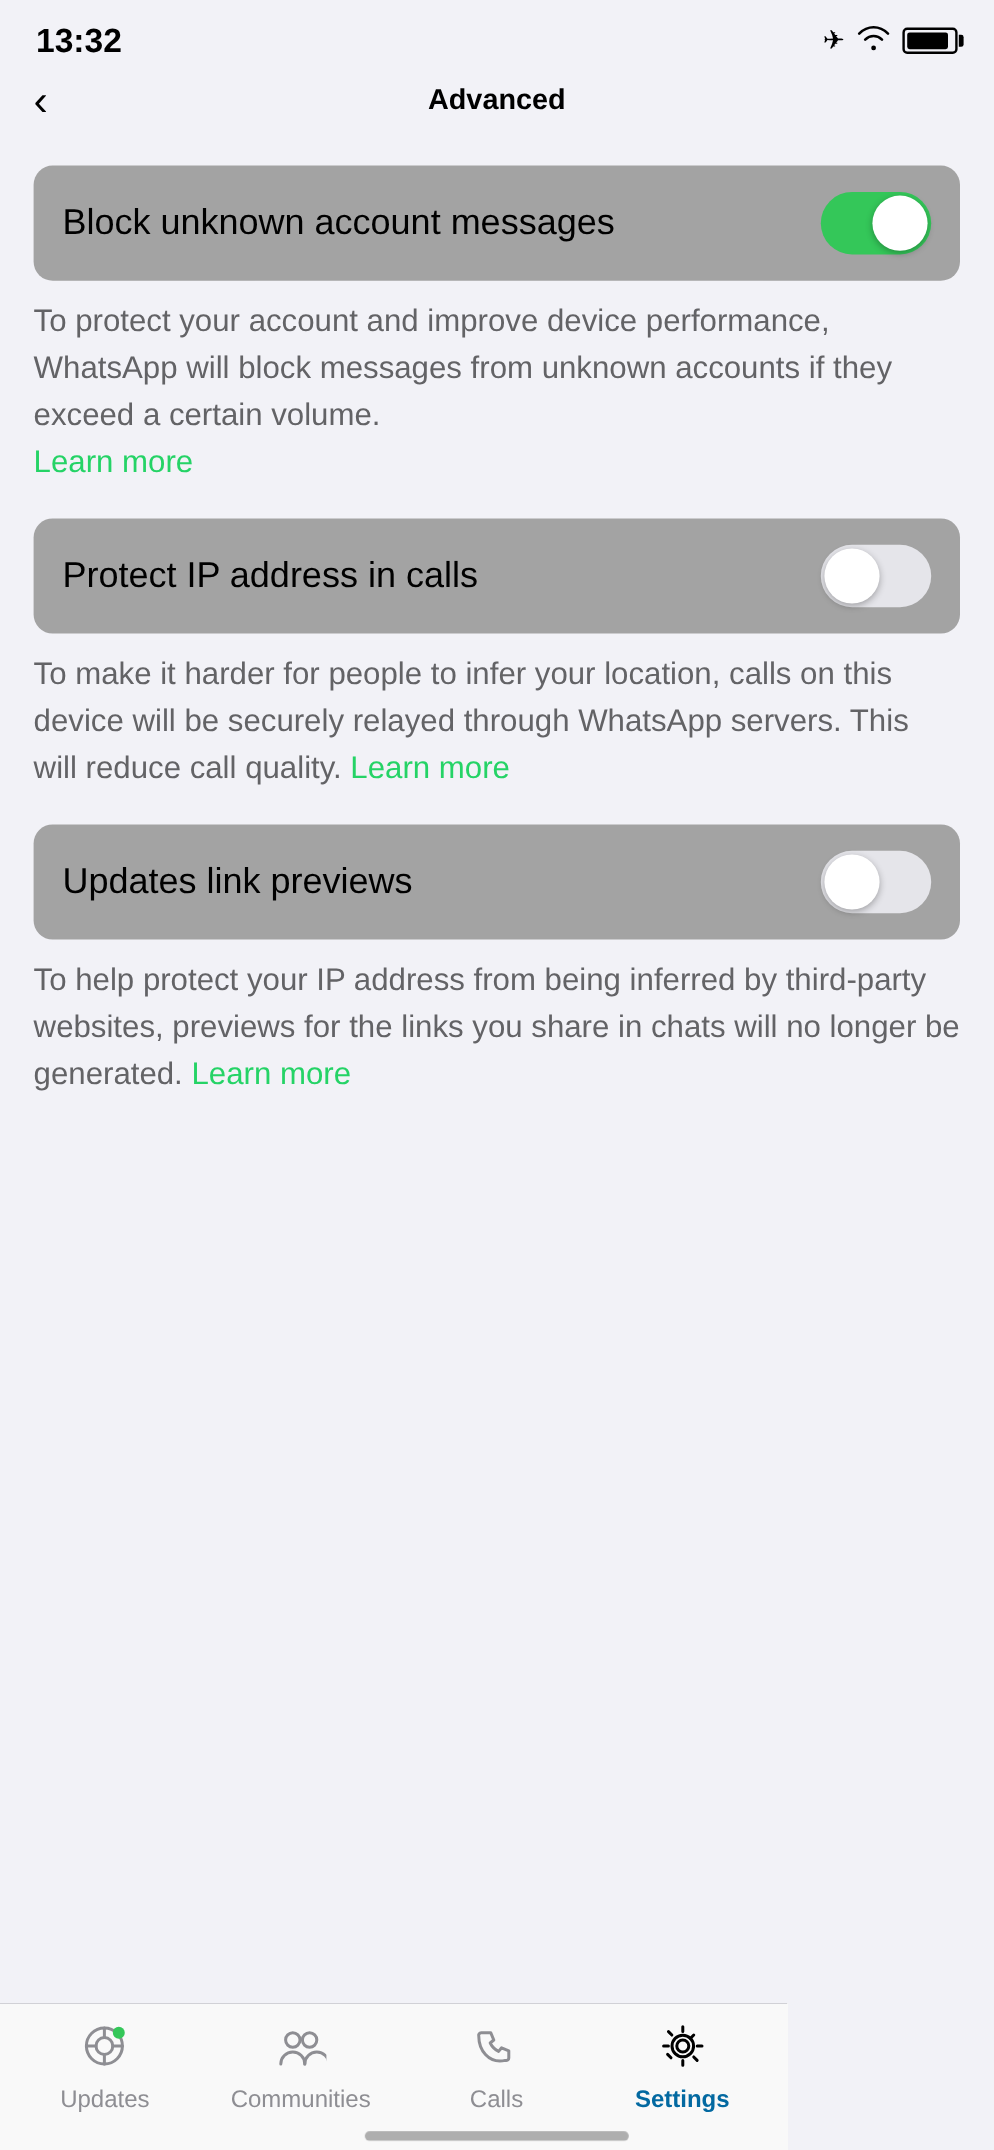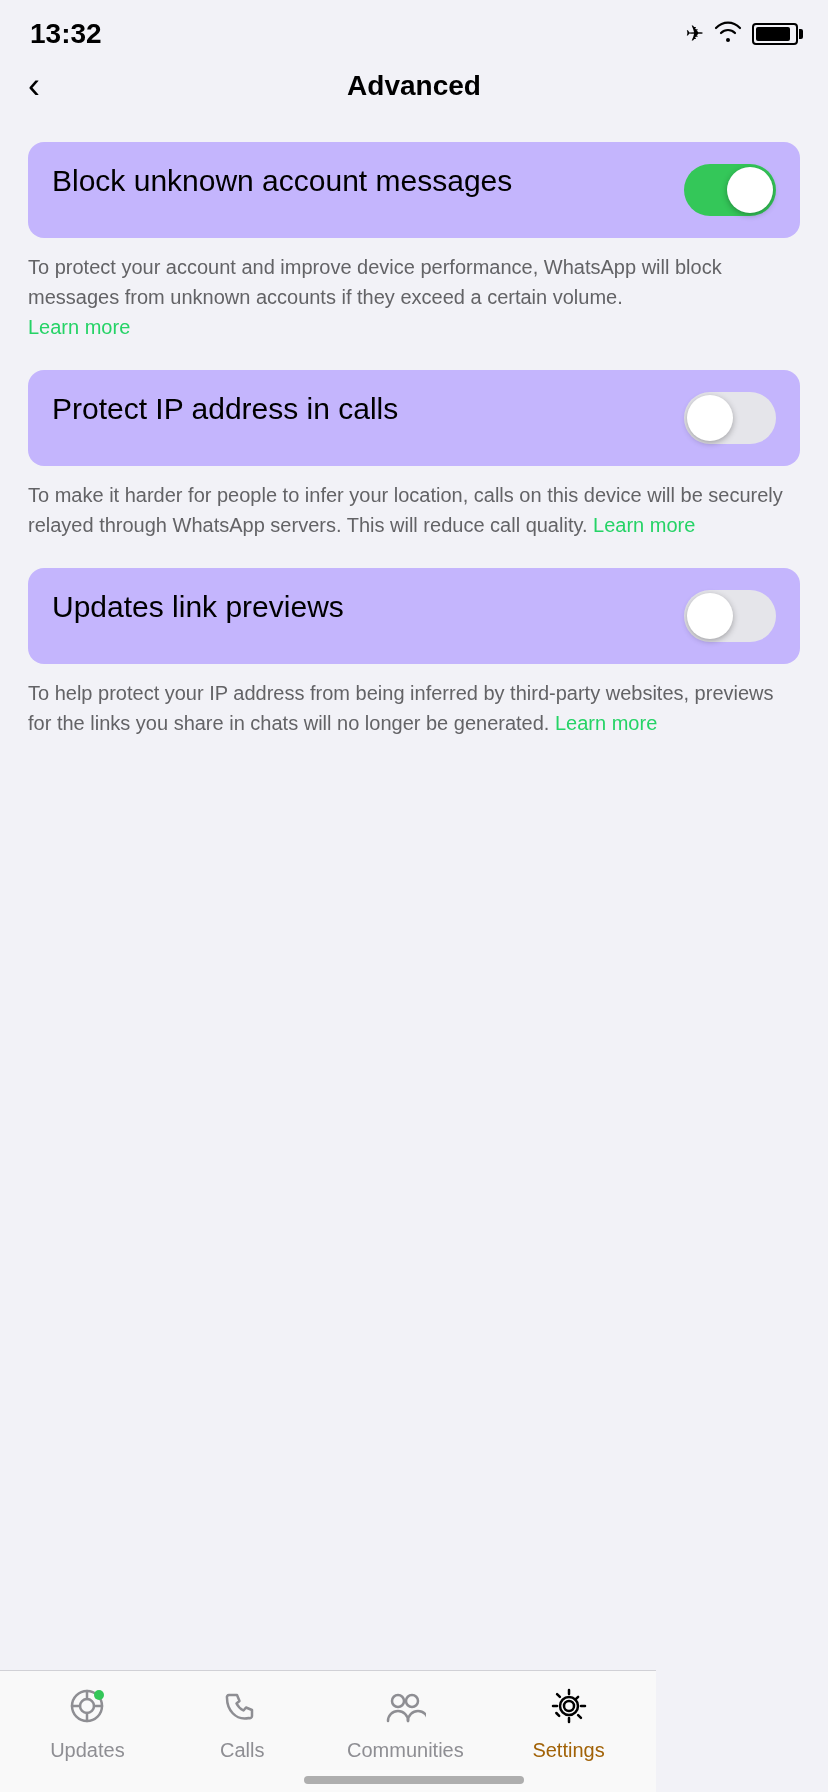--- a/index.html
+++ b/index.html
@@ -78,36 +78,36 @@
     .back-btn {
       position: absolute;
       left: 28px;
       font-size: 36px;
       color: #000;
       font-weight: 300;
       cursor: pointer;
       line-height: 1;
     }
     .header-title {
-      font-size: 28px;
+      font-size: 24px;
       font-weight: 700;
       color: #000;
     }
 
     
     .settings-section {
       margin: 20px 28px 0 28px;
     }
 
     .setting-card {
-      background: #c4b5fd;
+      background: #a3a3a3;
       border-radius: 16px;
       padding: 22px 24px;
       display: flex;
-      align-items: flex-start;
+      align-items: center;
       justify-content: space-between;
       margin-bottom: 0;
     }
     .setting-label {
       font-size: 30px;
       font-weight: 500;
       color: #000;
       flex: 1;
       padding-right: 20px;
     }
@@ -141,21 +141,21 @@
     .toggle.on .toggle-knob {
       left: 43px;
     }
     .toggle.off .toggle-knob {
       left: 3px;
     }
 
     
     .setting-description {
       margin: 14px 28px 0 28px;
-      font-size: 20px;
+      font-size: 26px;
       color: #636366;
       line-height: 1.5;
     }
     .setting-description a,
     .learn-more {
       color: #25d366;
       text-decoration: none;
       cursor: pointer;
     }
 
@@ -186,22 +186,22 @@
       position: relative;
     }
     .nav-icon.active {
       color: #000;
     }
     .nav-label {
       font-size: 20px;
       color: #8e8e93;
     }
     .nav-label.active {
-      font-weight: 400;
-      color: #a16207;
+      font-weight: 700;
+      color: #0369a1;
     }
 
     
     .home-indicator {
       position: fixed;
       bottom: 8px;
       left: 50%;
       transform: translateX(-50%);
       width: 220px;
       height: 8px;
@@ -285,37 +285,37 @@
         <line x1="19" y1="34" x2="19" y2="26" stroke="#8e8e93" stroke-width="2.5" stroke-linecap="round"></line>
         <line x1="4" y1="19" x2="12" y2="19" stroke="#8e8e93" stroke-width="2.5" stroke-linecap="round"></line>
         <circle cx="31" cy="8" r="5" fill="#34c759"></circle>
       </svg>
     </div>
     <span class="nav-label">Updates</span>
   </div>
 
   <div class="nav-item">
     <div class="nav-icon">
-      <svg width="38" height="38" viewBox="0 0 38 38" fill="none">
-        <path d="M8 8h6l2.5 6-3 2.5c1.5 3 4 5.5 7 7l2.5-3 6 2.5v6c0 1.5-1.5 2.5-3 2C12 34 4 22 4 11c-.5-1.5.5-3 2-3h2z" stroke="#8e8e93" stroke-width="2.5" fill="none" stroke-linejoin="round"></path>
-      </svg>
-    </div>
-    <span class="nav-label">Calls</span>
-  </div>
-
-  <div class="nav-item">
-    <div class="nav-icon">
       <svg width="42" height="38" viewBox="0 0 42 38" fill="none">
         <circle cx="14" cy="14" r="6" stroke="#8e8e93" stroke-width="2.5" fill="none"></circle>
         <circle cx="28" cy="14" r="6" stroke="#8e8e93" stroke-width="2.5" fill="none"></circle>
         <path d="M4 34c0-5.5 4.5-10 10-10s10 4.5 10 10" stroke="#8e8e93" stroke-width="2.5" fill="none" stroke-linecap="round"></path>
         <path d="M24 34c0-5.5 4.5-10 10-10s10 4.5 10 10" stroke="#8e8e93" stroke-width="2.5" fill="none" stroke-linecap="round"></path>
       </svg>
     </div>
     <span class="nav-label">Communities</span>
+  </div>
+
+  <div class="nav-item">
+    <div class="nav-icon">
+      <svg width="38" height="38" viewBox="0 0 38 38" fill="none">
+        <path d="M8 8h6l2.5 6-3 2.5c1.5 3 4 5.5 7 7l2.5-3 6 2.5v6c0 1.5-1.5 2.5-3 2C12 34 4 22 4 11c-.5-1.5.5-3 2-3h2z" stroke="#8e8e93" stroke-width="2.5" fill="none" stroke-linejoin="round"></path>
+      </svg>
+    </div>
+    <span class="nav-label">Calls</span>
   </div>
 
 
   <div class="nav-item">
     <div class="nav-icon active">
       <svg width="38" height="38" viewBox="0 0 38 38" fill="none">
         <circle cx="19" cy="19" r="5" stroke="#000" stroke-width="2.5" fill="none"></circle>
         <path d="M19 3v4M19 31v4M3 19h4M31 19h4M7.05 7.05l2.83 2.83M28.12 28.12l2.83 2.83M28.12 9.88l-2.83 2.83M9.17 28.83l-2.83-2.83" stroke="#000" stroke-width="2.5" stroke-linecap="round"></path>
         <circle cx="19" cy="19" r="9" stroke="#000" stroke-width="2.5" fill="none"></circle>
       </svg>

